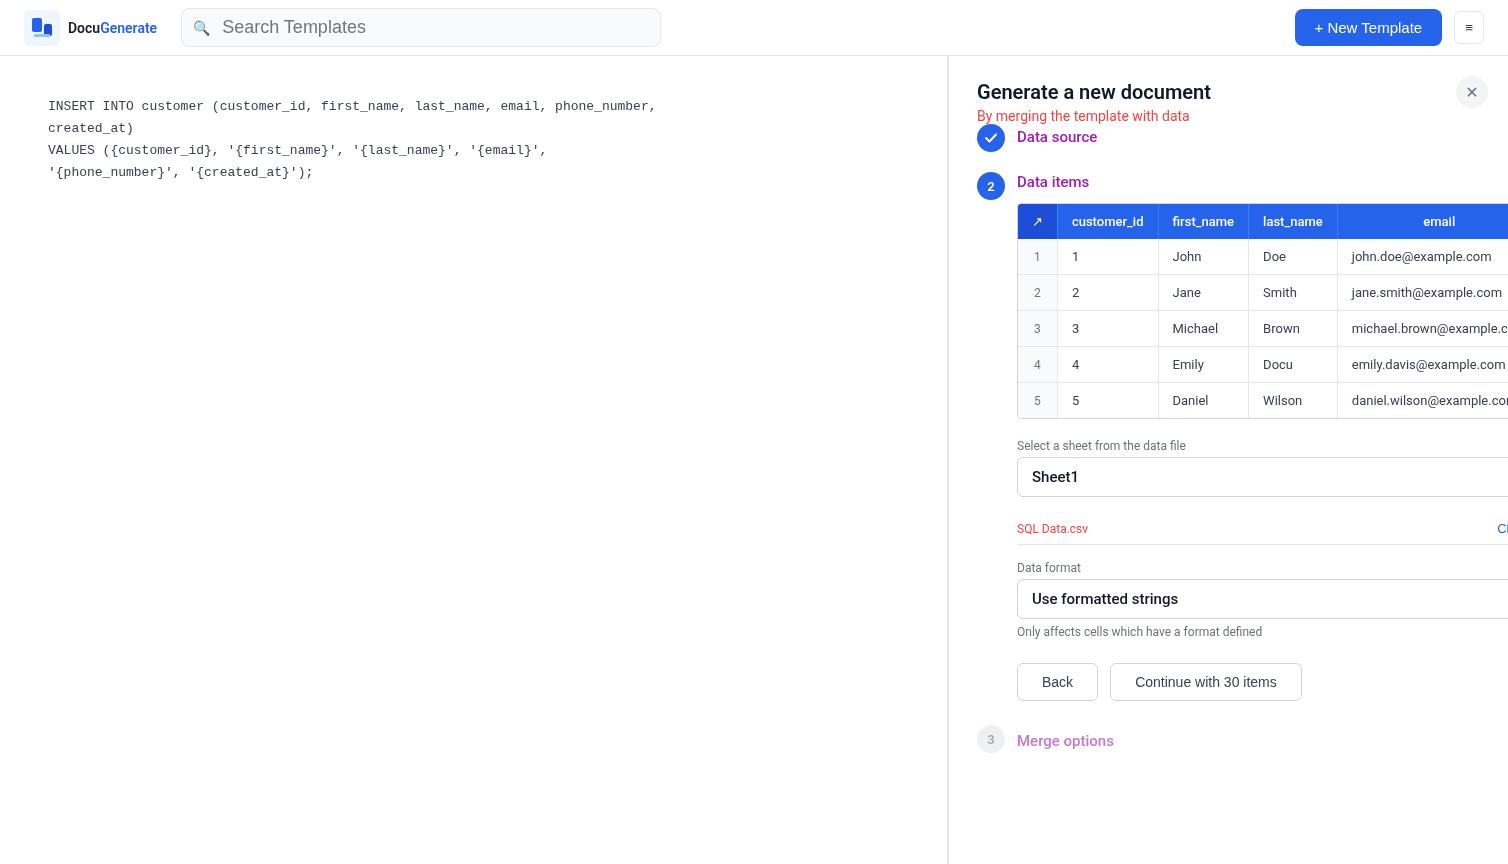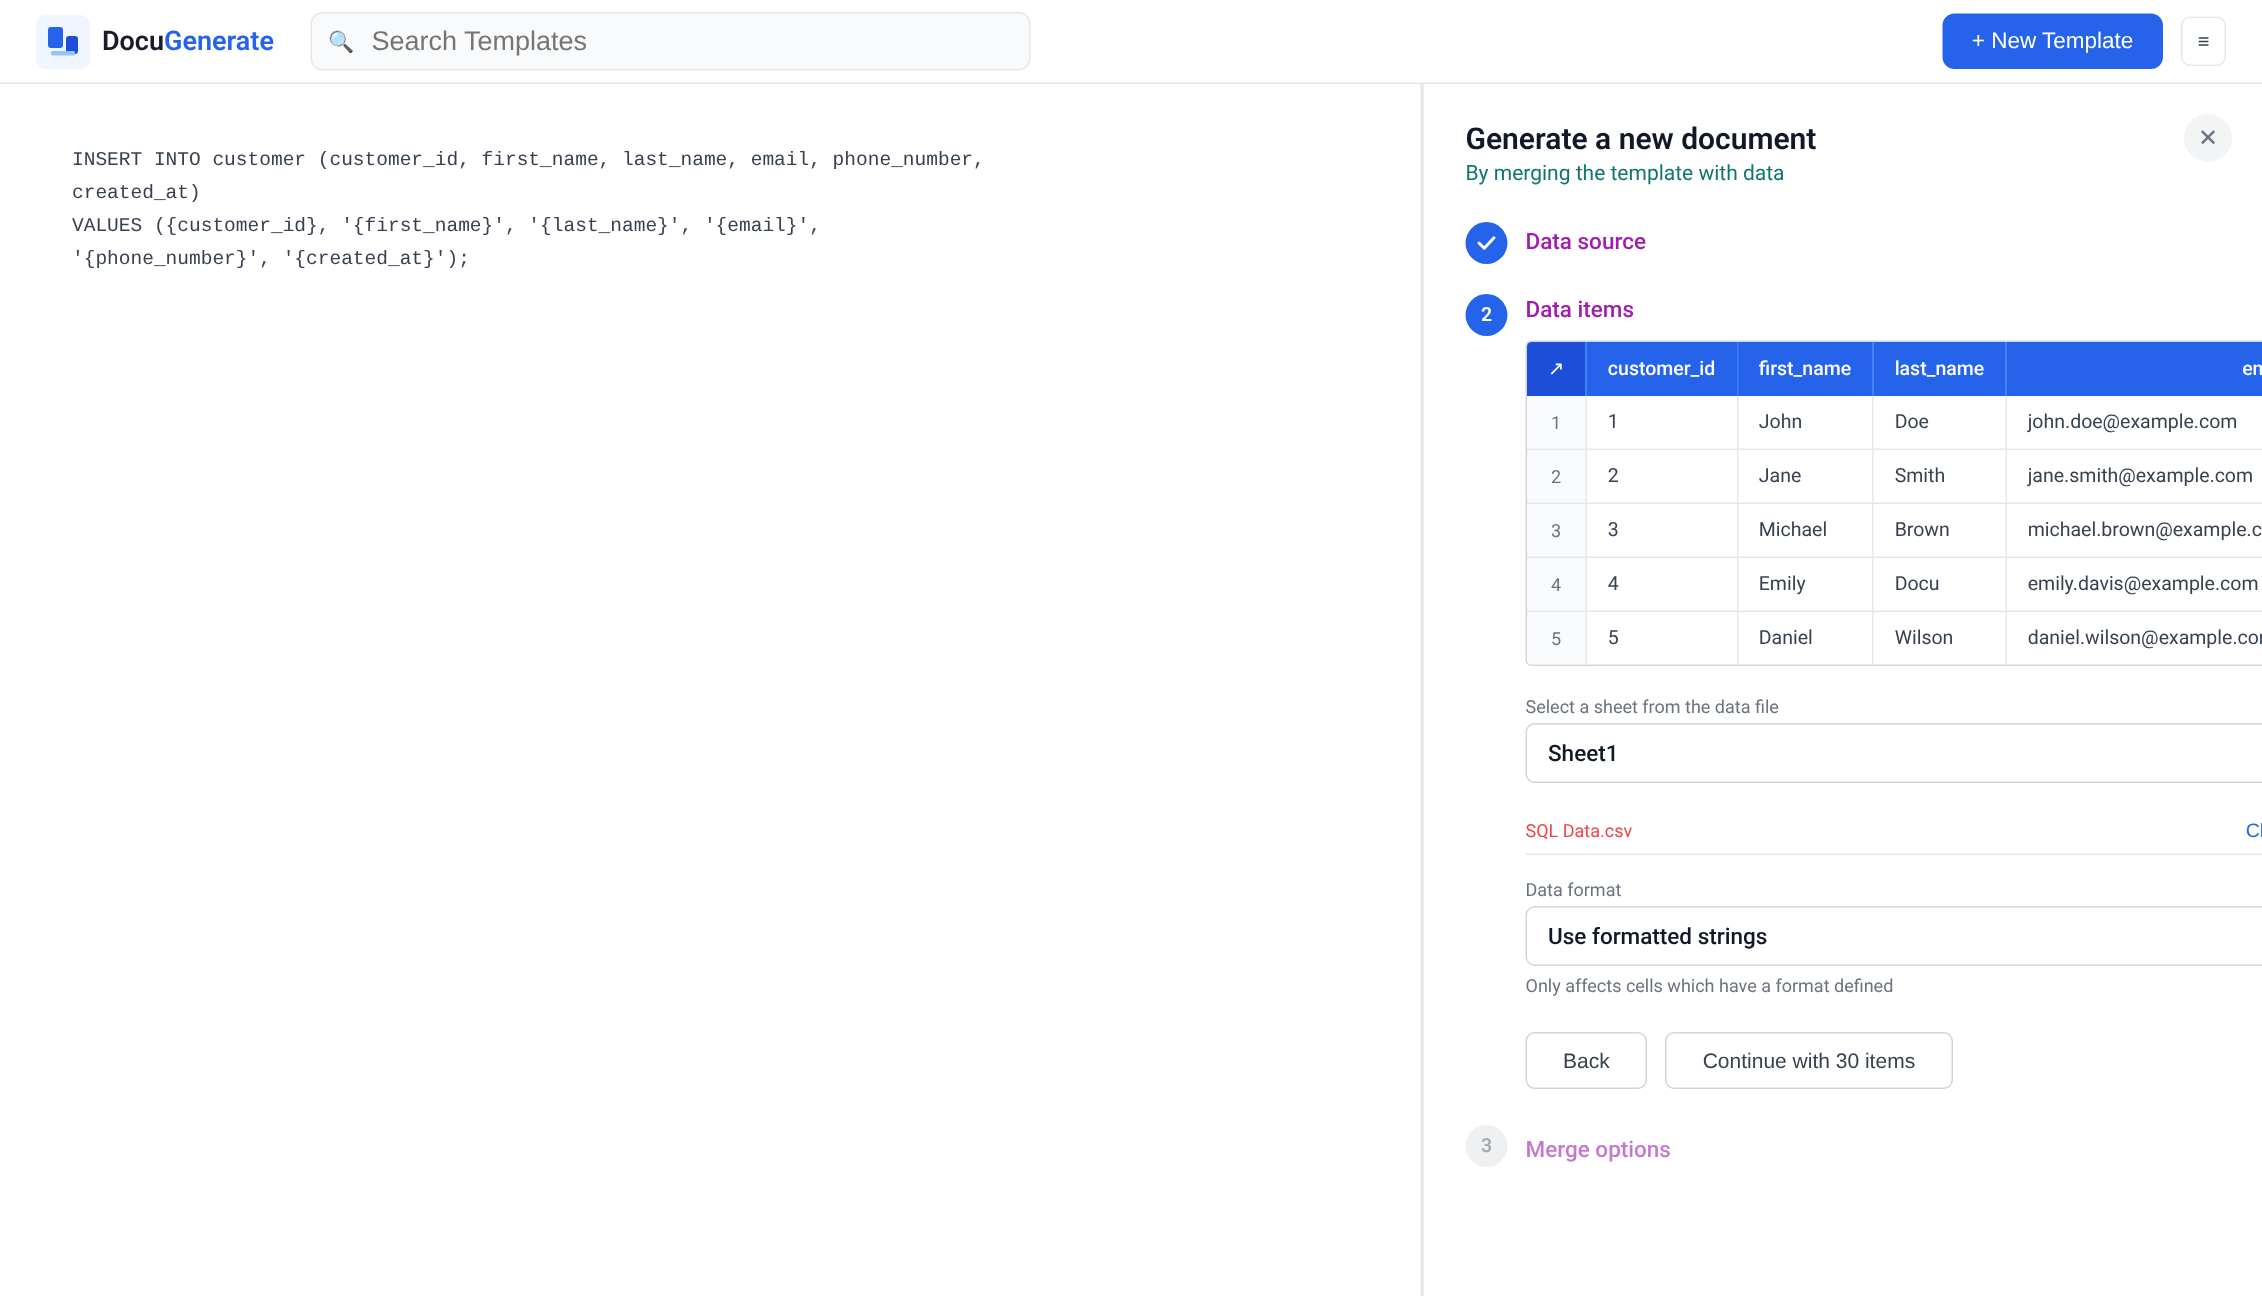--- a/index.html
+++ b/index.html
@@ -27,21 +27,21 @@
       align-items: center;
       gap: 8px;
       text-decoration: none;
       margin-right: 24px;
     }
     .logo-icon {
       width: 36px;
       height: 36px;
     }
     .logo-text {
-      font-size: 18px;
+      font-size: 14px;
       font-weight: 600;
     }
     .logo-text .docu { color: #1a1a2e; }
     .logo-text .generate { color: #2563eb; }
 
     .search-bar {
       flex: 1;
       max-width: 480px;
       position: relative;
     }
@@ -128,22 +128,21 @@
     }
 
     .panel-title {
       font-size: 20px;
       font-weight: 600;
       color: #111827;
       margin-bottom: 4px;
     }
     .panel-subtitle {
       font-size: 14px;
-      color: #0f766e;
-      margin-bottom: 24px;
+      color: #ef4444;
     }
 
     .close-btn {
       position: absolute;
       top: 20px;
       right: 20px;
       width: 32px;
       height: 32px;
       border-radius: 50%;
       background: #f3f4f6;
@@ -202,21 +201,21 @@
     }
     .data-table {
       width: 100%;
       border-collapse: collapse;
       font-size: 13px;
     }
     .data-table th {
       background: #2563eb;
       color: #fff;
       padding: 10px 14px;
-      text-align: right;
+      text-align: center;
       font-weight: 500;
       border-right: 1px solid #3b82f6;
     }
     .data-table th:first-child {
       background: #1d4ed8;
       width: 44px;
       text-align: center;
     }
     .data-table td {
       padding: 10px 14px;

